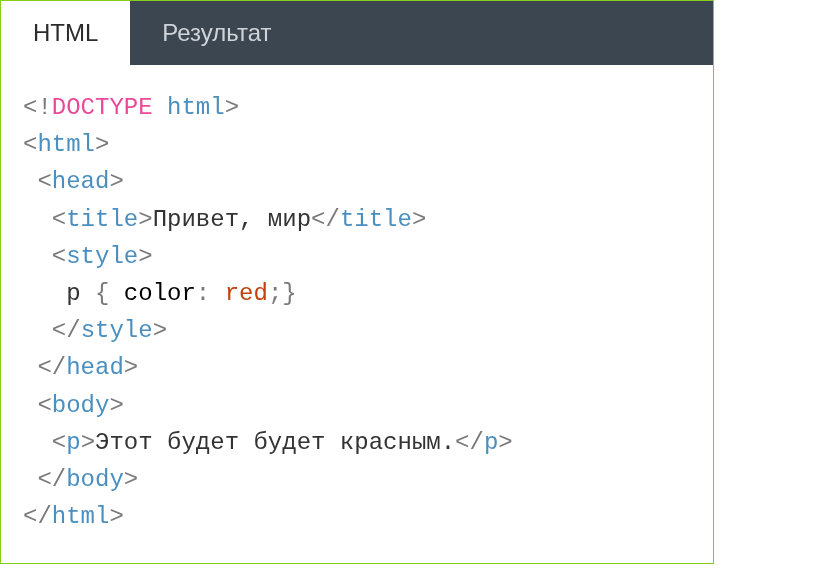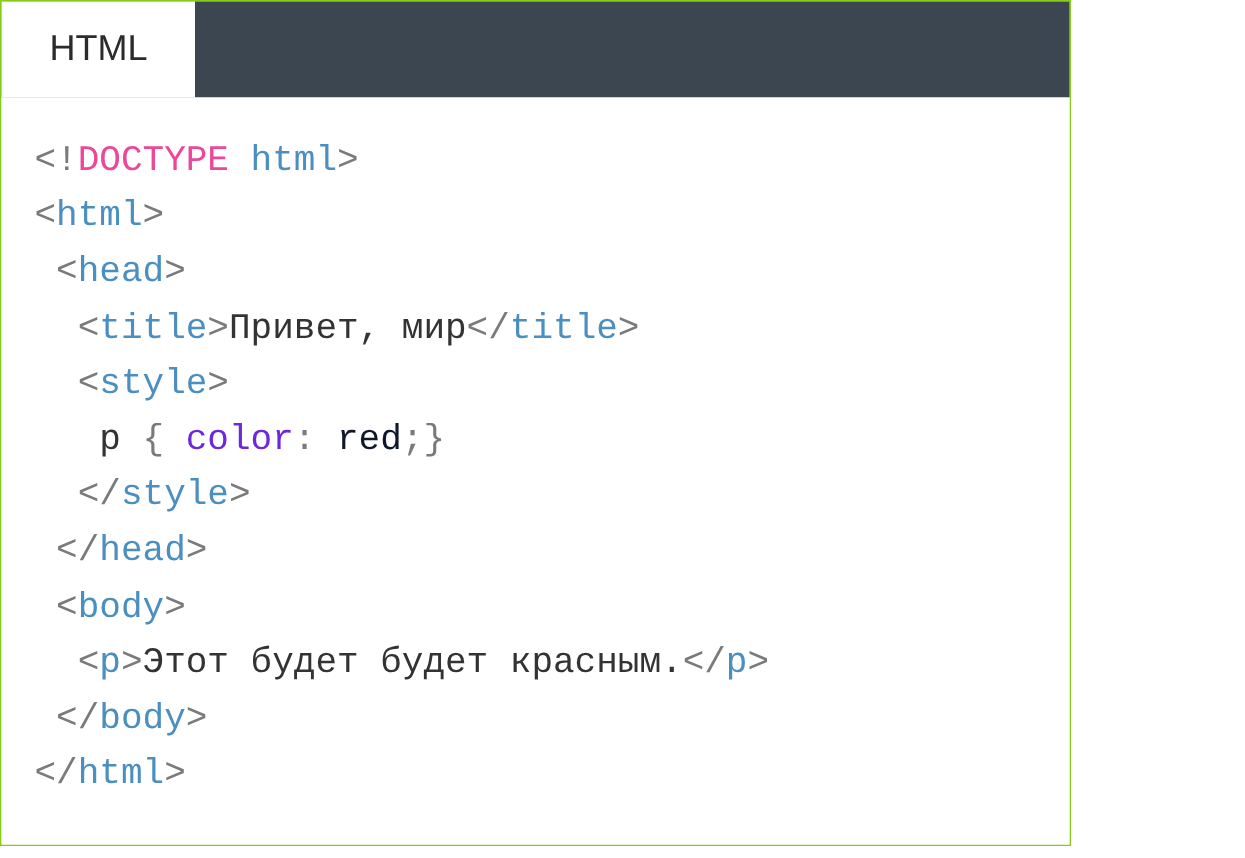--- a/index.html
+++ b/index.html
@@ -41,30 +41,31 @@
       font-size: 24px;
       line-height: 1.55;
       color: #333;
       white-space: pre;
     }
     .p  { color: #7a7a7a; }     
     .tg { color: #4a8fbf; }     
     .dt { color: #ec4899; }     
     .tx { color: #333333; text-align: center; }     
     .sel{ color: #333333; }     
-    .prop{ color: #6d28d9; }    
-    .val{ color: #0f172a; }     
+    .prop{ color: #000000; }    
+    .val{ color: #c2410c; }     
     .br { color: #7a7a7a; }
   </style>
 </head>
 <body>
 
 <div class="container">
   <div class="tab-bar">
     <div class="tab active">HTML</div>
+    <div class="tab">Результат</div>
   </div>
 
   <div class="code-area"><span><span class="p">&lt;!</span><span class="dt">DOCTYPE</span><span class="tx"> </span><span class="tg">html</span><span class="p">&gt;</span></span>
 <span><span class="p">&lt;</span><span class="tg">html</span><span class="p">&gt;</span></span>
  <span><span class="p">&lt;</span><span class="tg">head</span><span class="p">&gt;</span></span>
   <span><span class="p">&lt;</span><span class="tg">title</span><span class="p">&gt;</span><span class="tx">Привет, мир</span><span class="p">&lt;/</span><span class="tg">title</span><span class="p">&gt;</span></span>
   <span><span class="p">&lt;</span><span class="tg">style</span><span class="p">&gt;</span></span>
    <span><span class="sel">p</span><span class="br"> { </span><span class="prop">color</span><span class="p">: </span><span class="val">red</span><span class="p">;</span><span class="br">}</span></span>
   <span><span class="p">&lt;/</span><span class="tg">style</span><span class="p">&gt;</span></span>
  <span><span class="p">&lt;/</span><span class="tg">head</span><span class="p">&gt;</span></span>

